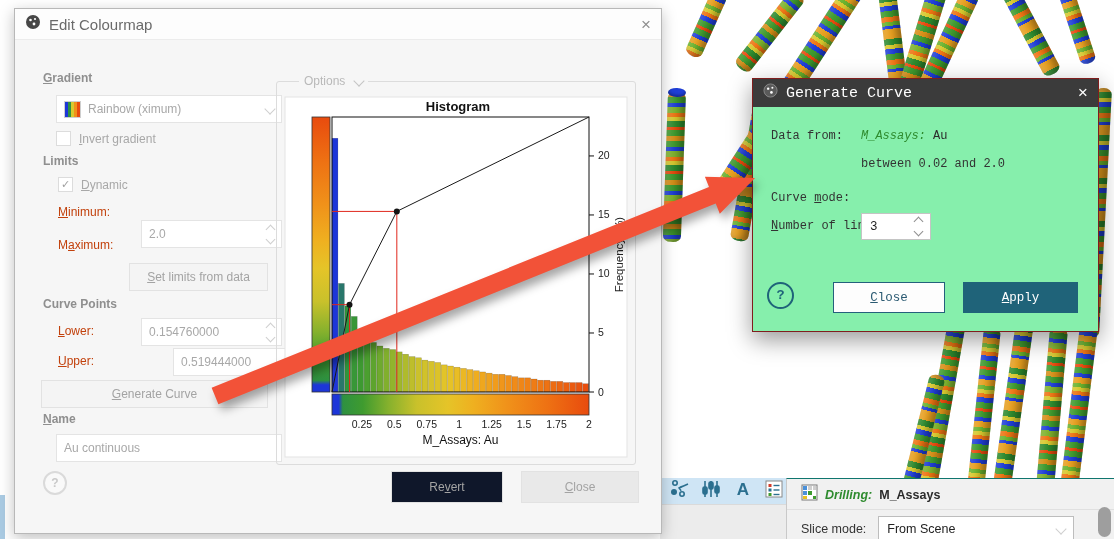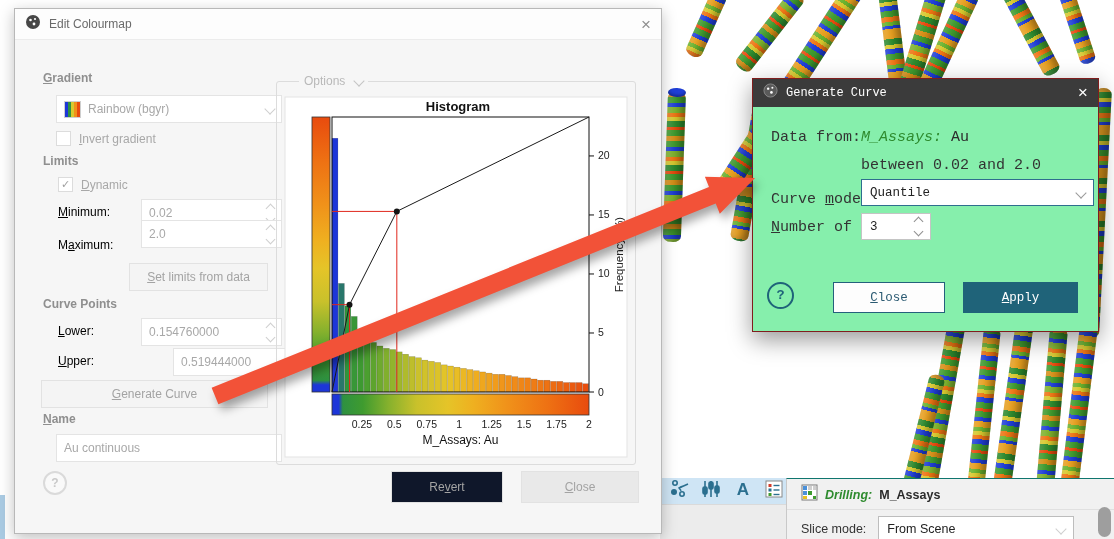--- a/index.html
+++ b/index.html
@@ -11,30 +11,30 @@
        box-shadow:inset -5px 0 7px rgba(0,0,0,.35), inset 4px 0 6px rgba(255,255,255,.18);}
   .rod .cap{position:absolute;top:-4px;left:0;width:100%;height:9px;border-radius:50%;display:block;
        box-shadow:inset 0 -2px 3px rgba(0,0,0,.3);}
   .rod-a{background:repeating-linear-gradient(to bottom,#d89018 0 5px,#3f9b2f 5px 11px,#1f3fd8 11px 15px,#7fb32e 15px 21px,#ef7513 21px 25px,#d8c92e 25px 29px,#2e8b2e 29px 35px,#e84b0e 35px 38px,#3f9b2f 38px 44px);}
   .rod-b{background:repeating-linear-gradient(to bottom,#3f9b2f 0 6px,#1f3fd8 6px 10px,#e8a020 10px 16px,#6ab32e 16px 20px,#d8c92e 20px 24px,#ef7513 24px 28px,#1f3fd8 28px 33px,#3f9b2f 33px 39px,#e84b0e 39px 42px);}
   .rod-c{background:repeating-linear-gradient(to bottom,#e8a020 0 4px,#2e8b2e 4px 10px,#d8c92e 10px 14px,#1f3fd8 14px 19px,#3f9b2f 19px 25px,#ef7513 25px 30px,#6ab32e 30px 34px,#1f3fd8 34px 37px,#e8a020 37px 43px);}
 
   
   .dlg{position:absolute;background:#f6f6f6;border:1px solid #b8b8b8;box-shadow:0 4px 14px rgba(0,0,0,.25);}
   .titlebar{display:flex;align-items:center;gap:8px;padding:0 10px;}
-  .title-text{font-size:12px;}
+  .title-text{font-size:15px;}
   .xbtn{margin-left:auto;font-size:17px;line-height:1;cursor:default;}
 
   
   #edit-dlg{left:14px;top:8px;width:646px;height:524px;z-index:5;}
   #edit-dlg .titlebar{height:30px;background:#fdfdfd;border-bottom:1px solid #ececec;}
   #edit-dlg .title-text{color:#6a6a6a;}
   #edit-dlg .xbtn{color:#8f8f8f;}
   .sec-head{position:absolute;font-size:12px;font-weight:bold;color:#8f8f8f;}
-  .lbl{position:absolute;font-size:12px;color:#000000;}
+  .lbl{position:absolute;font-size:12px;color:#c2410c;}
   .fld{position:absolute;background:#fff;border:1px solid #e4e4e4;font-size:12px;color:#a8a8a8;
        display:flex;align-items:center;padding:0 7px;overflow:hidden;white-space:nowrap;}
   .spin-col{margin-left:auto;display:flex;flex-direction:column;gap:3px;align-items:center;padding-left:4px;}
   .chev{display:inline-block;width:6px;height:6px;border-right:1.5px solid #cfcfcf;border-bottom:1.5px solid #cfcfcf;}
   .chev.up{transform:rotate(-135deg);margin-top:2px;}
   .chev.down{transform:rotate(45deg);margin-bottom:2px;}
   .combo-chev{margin-left:auto;width:7px;height:7px;border-right:1.6px solid #cfcfcf;border-bottom:1.6px solid #cfcfcf;transform:rotate(45deg);}
   .btn{position:absolute;display:flex;align-items:center;justify-content:center;font-size:12px;
        background:#f4f4f4;border:1px solid #e2e2e2;color:#a3a3a3;}
   .btn.flat{background:#e9e9e9;border:1px solid #e2e2e2;}
@@ -46,21 +46,21 @@
        display:flex;align-items:center;justify-content:center;font-size:12px;font-weight:bold;background:#f9f9f9;}
   .groupbox{position:absolute;left:261px;top:72px;width:358px;height:382px;border:1px solid #dcdcdc;border-radius:3px;}
   .groupbox-label{position:absolute;top:-8px;left:22px;background:#f6f6f6;padding:0 5px;font-size:12px;color:#b9b9b9;display:flex;align-items:center;gap:10px;}
   .groupbox-label .combo-chev{border-color:#c4c4c4;}
 
   
   #gen-dlg{left:752px;top:78px;width:345px;height:252px;z-index:6;background:#86efac;border:1px solid #7f1d1d;box-shadow:0 8px 22px rgba(0,0,0,.4);font-family:Liberation Mono, monospace;}
   #gen-dlg .titlebar{height:28px;background:#3b3b3b;}
   #gen-dlg .title-text{color:#fff;}
   #gen-dlg .xbtn{color:#fff;}
-  .glbl{position:absolute;font-size:15px;color:#333;}
+  .glbl{position:absolute;font-size:12px;color:#333;}
   .gfld{position:absolute;background:#fff;border:1px solid #c4c4c4;font-size:12.5px;color:#222;
         display:flex;align-items:center;padding:0 8px;}
   .gfld.accent{border:1px solid #2e6e8e;}
   .gfld .combo-chev{border-color:#9a9a9a;}
   .gfld .chev{border-color:#8f8f8f;}
   .gbtn{position:absolute;display:flex;align-items:center;justify-content:center;font-size:12.5px;}
   .gbtn.secondary{background:#fdfdfd;border:1px solid #24607c;color:#2b5a72;}
   .gbtn.primary{background:#1f6379;border:1px solid #1f6379;color:#fff;}
   .ghelp{position:absolute;width:23px;height:23px;border-radius:50%;border:2px solid #1f6379;color:#1f6379;
         display:flex;align-items:center;justify-content:center;font-size:13.5px;font-weight:bold;}
@@ -200,41 +200,34 @@
           <circle cx="9" cy="10" r="1.4" fill="#fff"></circle>
         </svg>
     </span>
     <span class="title-text">Edit Colourmap</span>
     <span class="xbtn">×</span>
   </div>
 
   <div class="sec-head" style="left:28px;top:62px;"><u>G</u>radient</div>
   <div class="fld" style="left:41px;top:86px;width:210px;height:26px;">
     <span class="swatch"></span>
-    <span>Rainbow (bgyr)</span>
+    <span>Rainbow (ximum)</span>
     <span class="combo-chev"></span>
   </div>
   <div class="chkbox" style="left:41px;top:122px;">
     <span class="box"></span>
       <span><u>I</u>nvert gradient</span>
   </div>
 
   <div class="sec-head" style="left:28px;top:145px;">Limits</div>
   <div class="chkbox" style="left:43px;top:168px;">
     <span class="box">✓</span>
     <span><u>D</u>ynamic</span>
   </div>
   <div class="lbl" style="left:43px;top:196px;"><u>M</u>inimum:</div>
-  <div class="fld" style="left:126px;top:190px;width:125px;height:26px;">
-    <span>0.02</span>
-    <span class="spin-col">
-        <span class="chev up"></span>
-        <span class="chev down"></span>
-      </span>
-  </div>
   <div class="lbl" style="left:43px;top:229px;">M<u>a</u>ximum:</div>
   <div class="fld" style="left:126px;top:211px;width:125px;height:26px;">
     <span>2.0</span>
     <span class="spin-col">
         <span class="chev up"></span>
         <span class="chev down"></span>
       </span>
   </div>
   <div class="btn" style="left:114px;top:254px;width:137px;height:26px;"><u>S</u>et limits from data</div>
 
@@ -391,24 +384,20 @@
   </div>
 
   <div class="glbl" style="left:18px;top:50px;">Data from:</div>
   <div class="glbl" style="left:108px;top:50px;">
     <span style="color:#2e8b2e;font-style:italic;">M_Assays:</span>
     <span style="color:#2b2b2b;">Au</span>
   </div>
   <div class="glbl" style="left:108px;top:78px;">between 0.02 and 2.0</div>
 
   <div class="glbl" style="left:18px;top:112px;">Curve <u>m</u>ode:</div>
-  <div class="gfld accent" style="left:108px;top:100px;width:215px;height:25px;">
-    <span>Quantile</span>
-    <span class="combo-chev"></span>
-  </div>
 
   <div class="glbl" style="left:18px;top:140px;"><u>N</u>umber of lines:</div>
   <div class="gfld" style="left:108px;top:134px;width:52px;height:25px;">
     <span>3</span>
     <span class="spin-col">
         <span class="chev up"></span>
         <span class="chev down"></span>
       </span>
   </div>
 

